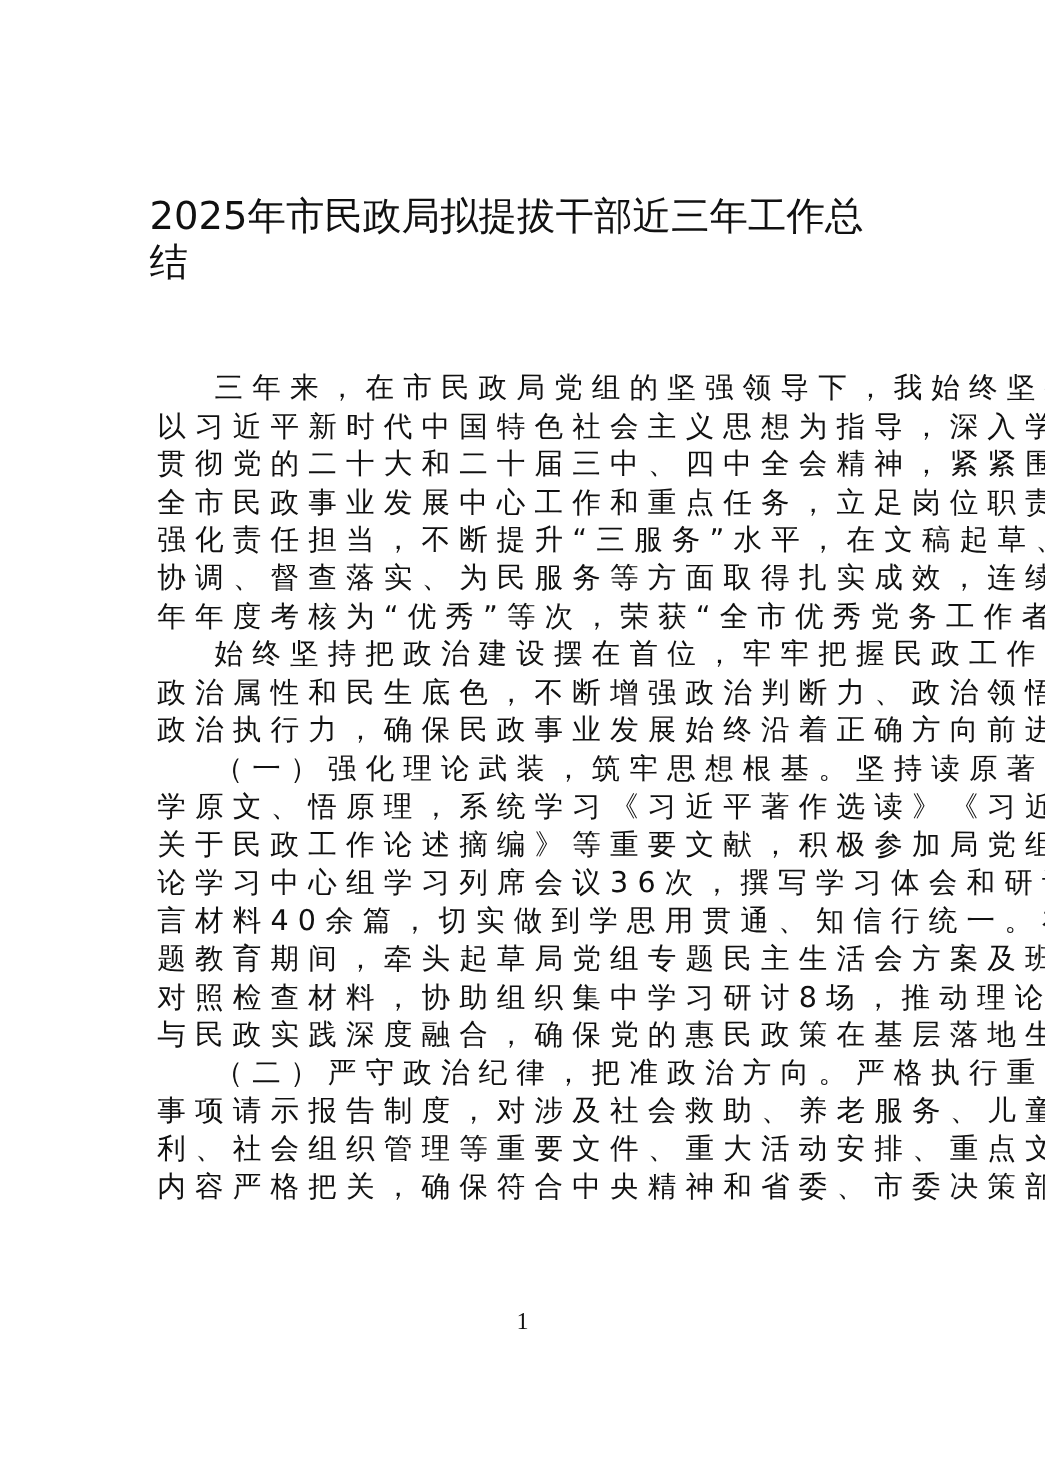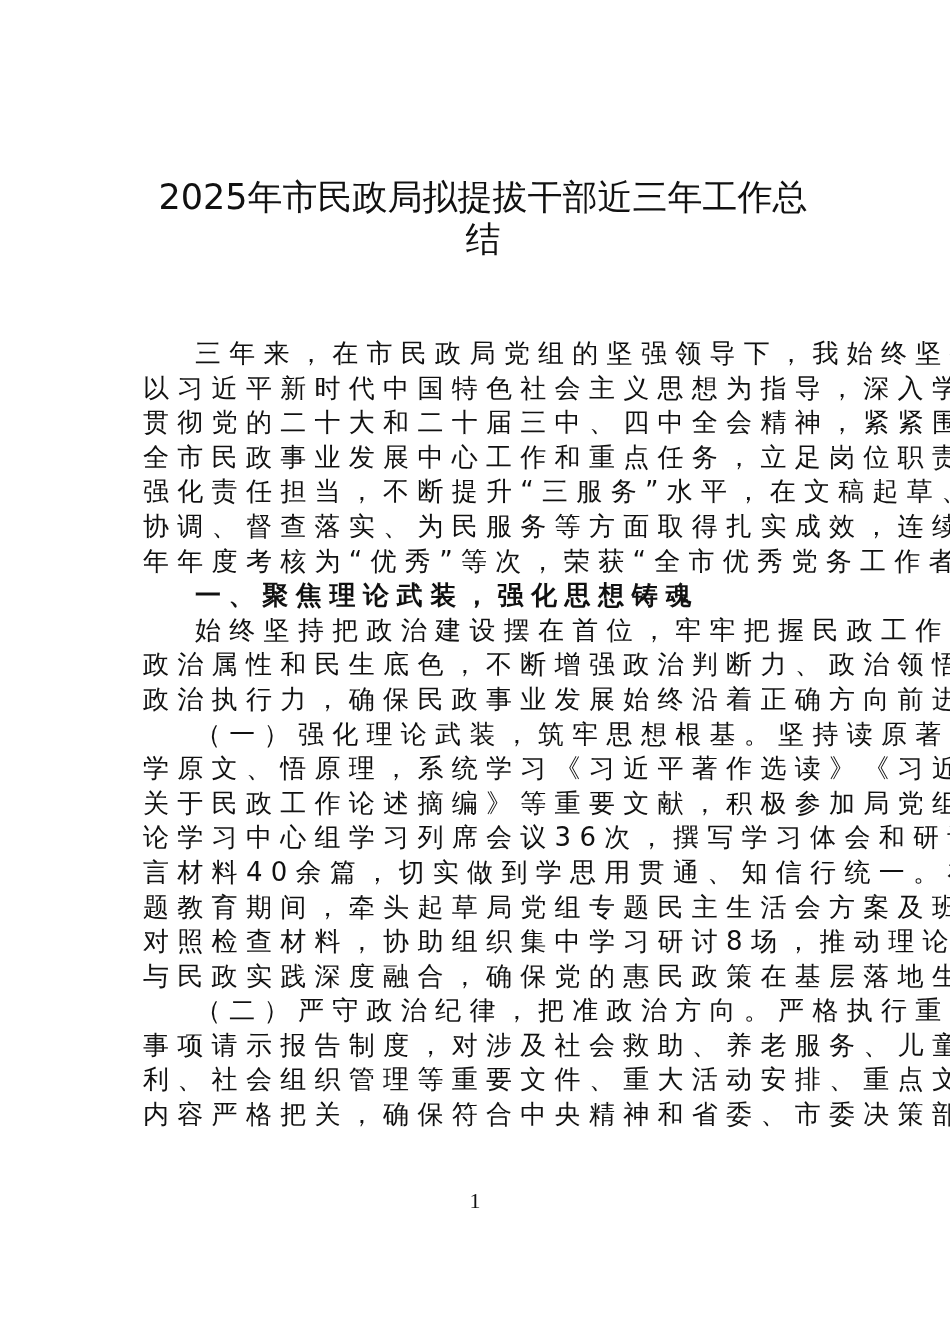--- a/index.html
+++ b/index.html
@@ -16,23 +16,22 @@
     color: #111111;
   }
   .page {
     position: absolute;
     left: 0; top: 0;
     width: 950px; height: 1344px;
     background: #ffffff;
   }
   .title {
     position: absolute;
-    left: 152px;
+    left: 136px;
     width: 662px;
-    text-align: center;
     font-size: 35px;
     line-height: 35px;
     white-space: nowrap;
     letter-spacing: 0px;
   }
   .title-line-1 { top: 180px; }
   .title-line-2 { top: 222px; }
   .body {
     position: absolute;
     left: 143px;
@@ -72,23 +71,20 @@
     <div>
       <div class="line indent">三年来，在市民政局党组的坚强领导下，我始终坚持</div>
       <div class="line">以习近平新时代中国特色社会主义思想为指导，深入学习</div>
       <div class="line">贯彻党的二十大和二十届三中、四中全会精神，紧紧围绕</div>
       <div class="line">全市民政事业发展中心工作和重点任务，立足岗位职责，</div>
       <div class="line">强化责任担当，不断提升“三服务”水平，在文稿起草、统筹</div>
       <div class="line">协调、督查落实、为民服务等方面取得扎实成效，连续三</div>
       <div class="line">年年度考核为“优秀”等次，荣获“全市优秀党务工作者”“民政</div>
     </div>
 
-    <div>
-      <div class="line indent heading">一、聚焦理论武装，强化思想铸魂</div>
-    </div>
 
     <div>
       <div class="line indent">始终坚持把政治建设摆在首位，牢牢把握民政工作的</div>
       <div class="line">政治属性和民生底色，不断增强政治判断力、政治领悟力</div>
       <div class="line">政治执行力，确保民政事业发展始终沿着正确方向前进。</div>
     </div>
 
     <div>
       <div class="line indent">（一）强化理论武装，筑牢思想根基。坚持读原著、</div>
       <div class="line">学原文、悟原理，系统学习《习近平著作选读》《习近平</div>

